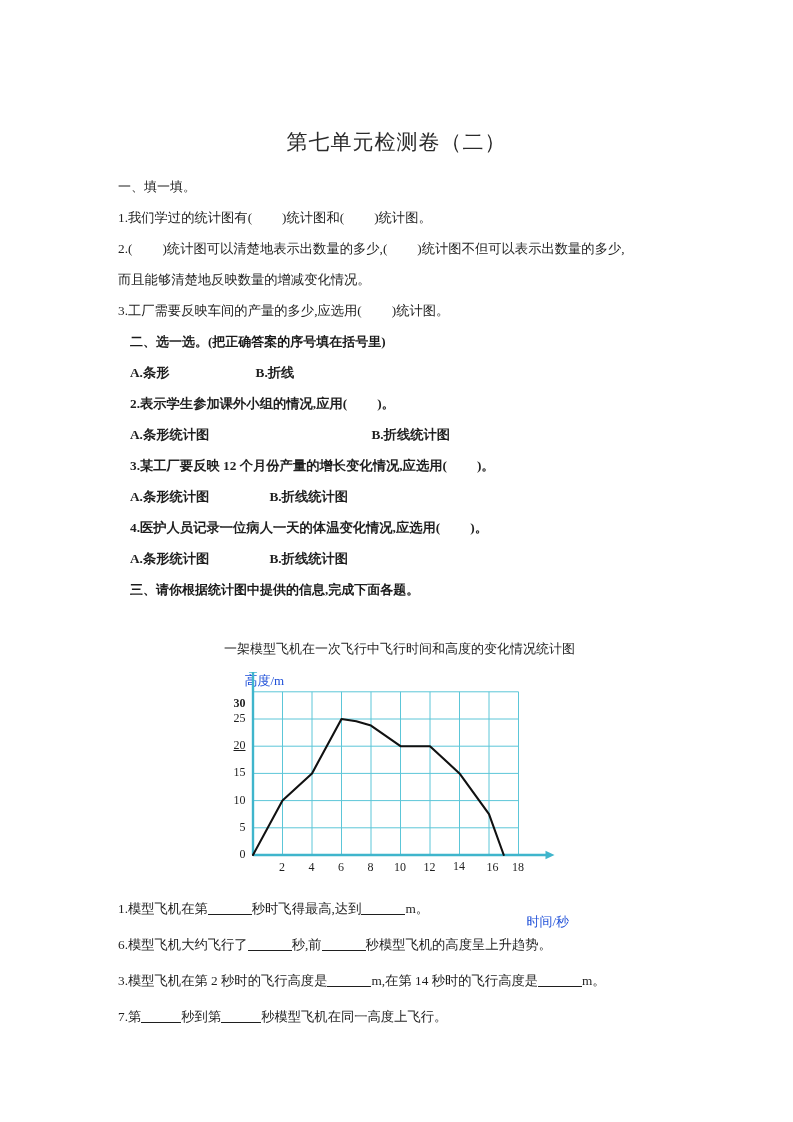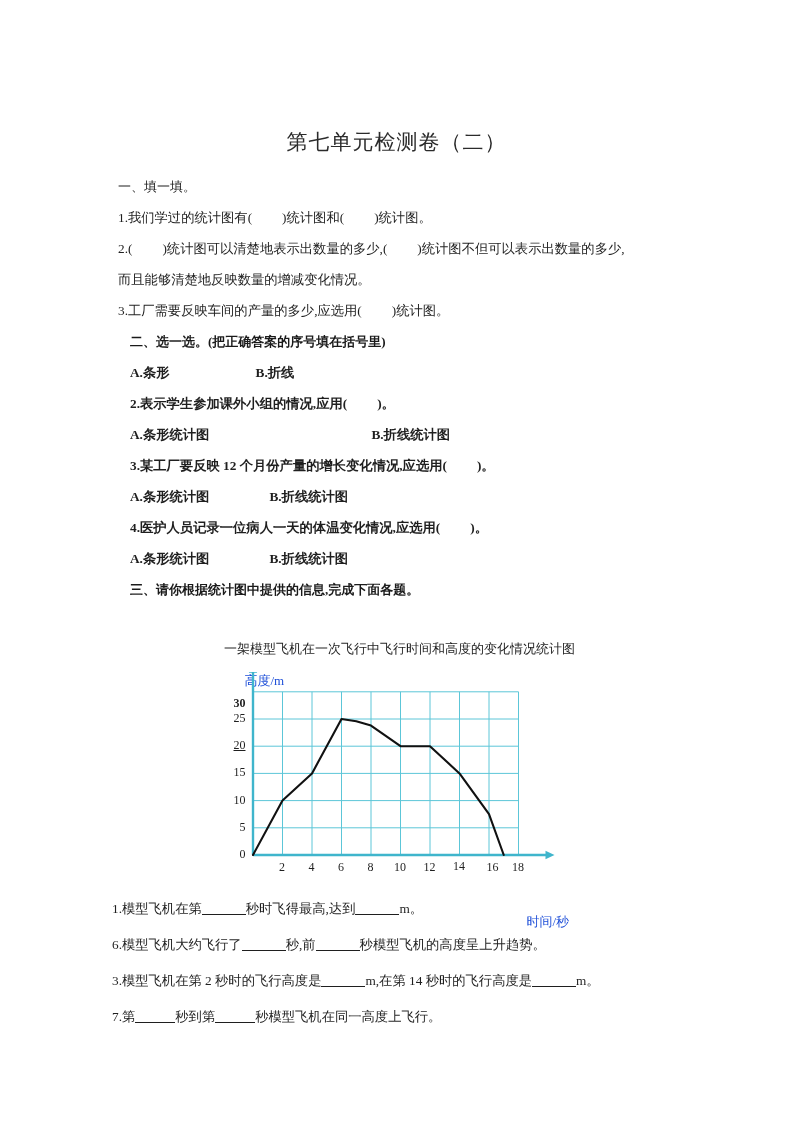--- a/index.html
+++ b/index.html
@@ -117,21 +117,21 @@
     color: #1f1f1f;
     font-family: "Liberation Serif", "DejaVu Serif", serif;
   }
   .tick.y { text-align: right; width: 20px; }
   .tick.x { text-align: center; width: 20px; }
 
   
   .tail-flow {
     position: absolute;
     top: 900px;
-    left: 112px;
+    left: 118px;
     width: 575px;
   }
   .tail-flow .line { margin-bottom: 19px; }
 </style>
 </head>
 <body>
 
 <div class="page">
 
   <div class="doc-title">第七单元检测卷（二）</div>

